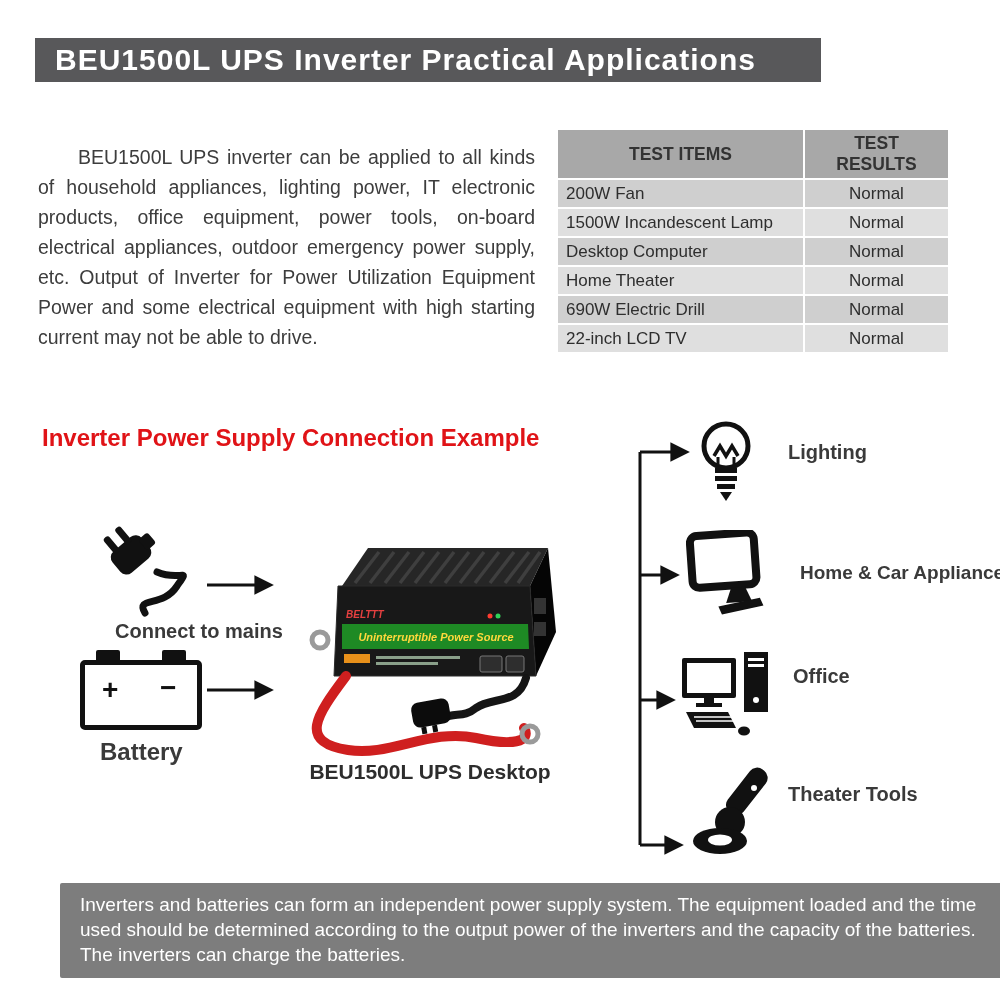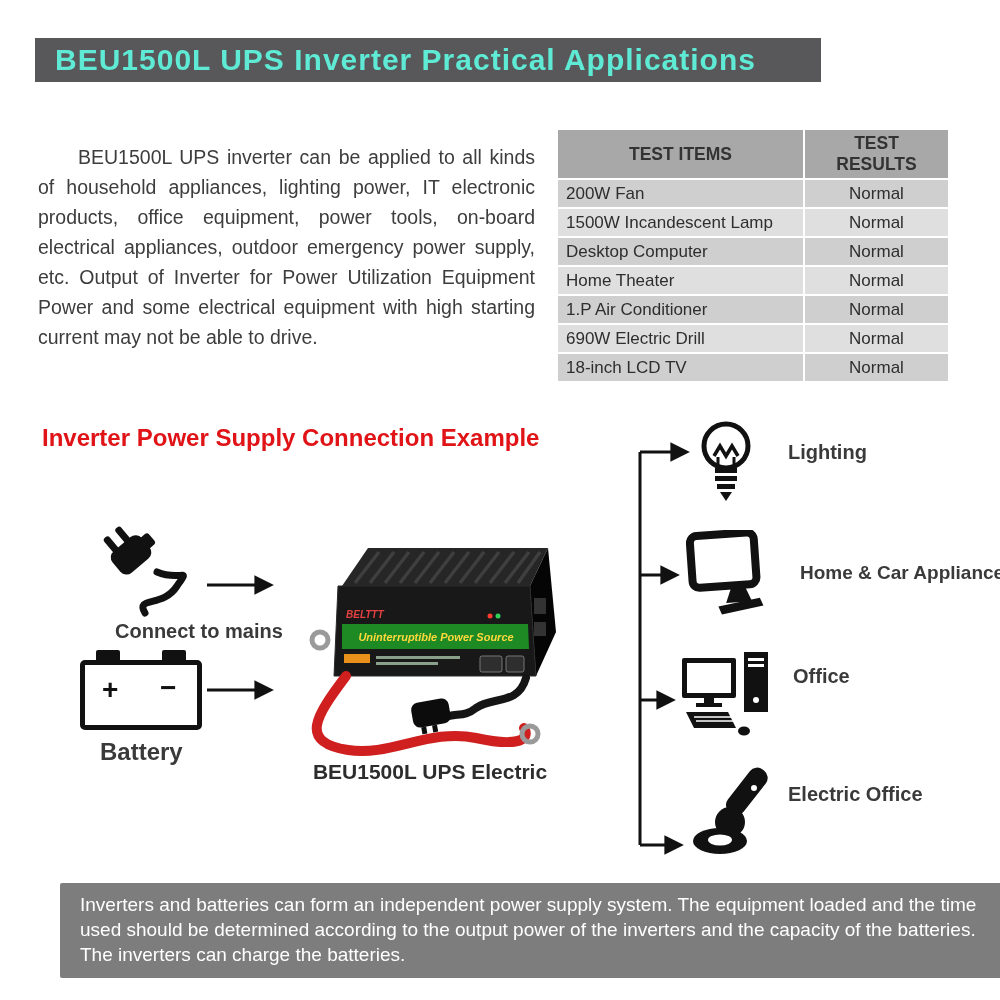--- a/index.html
+++ b/index.html
@@ -1,20 +1,20 @@
 <!DOCTYPE html>
 <html style="--banner-bg: #58585a; --heading-red: #e01317; --footer-bg: #7d7d7d; --table-header-bg: #a8a8a8; --table-row-dark: #cfcfcf; --table-row-light: #dfdfdf; --text-dark: #3d3d3d; --arrow: #111111; --product-green: #1e8a24;"><head>
 <meta charset="utf-8">
 <style>
   html,body{margin:0;padding:0;background:#fff;}
   .page{position:relative;width:1000px;height:1000px;background:#fff;overflow:hidden;
         font-family:"Liberation Sans",sans-serif;color:#3d3d3d;}
 
   .banner{position:absolute;left:35px;top:38px;width:786px;height:44px;
-          background:var(--banner-bg,#58585a);color:#5eead4;display:flex;align-items:center;
+          background:var(--banner-bg,#58585a);color:#ffffff;display:flex;align-items:center;
           box-sizing:border-box;padding-left:20px;font-size:30px;font-weight:bold;letter-spacing:1px;}
 
   .intro{position:absolute;left:38px;top:122px;width:497px;font-size:19.5px;line-height:1.54;
          color:var(--text-dark,#3d3d3d);text-align:justify;text-indent:40px;}
 
   table.test-table{position:absolute;left:556px;top:128px;width:392px;border-collapse:collapse;
          table-layout:fixed;font-size:17px;color:#2e2e2e;}
   table.test-table th,table.test-table td{border:2px solid #fff;height:21px;padding:3px 8px;}
   table.test-table th{background:var(--table-header-bg,#a8a8a8);font-weight:bold;text-align:center;font-size:17.5px;color:#333;}
   table.test-table td.item{text-align:left;}
@@ -83,29 +83,25 @@
       </tr>
       <tr>
         <td class="item">Desktop Computer</td>
         <td class="result">Normal</td>
       </tr>
       <tr>
         <td class="item">Home Theater</td>
         <td class="result">Normal</td>
       </tr>
       <tr>
-        <td class="item">1.P Air Conditioner</td>
-        <td class="result">Normal</td>
-      </tr>
-      <tr>
         <td class="item">690W Electric Drill</td>
         <td class="result">Normal</td>
       </tr>
       <tr>
-        <td class="item">18-inch LCD TV</td>
+        <td class="item">22-inch LCD TV</td>
         <td class="result">Normal</td>
       </tr>
     </tbody>
   </table>
 
   <div class="section-heading">Inverter Power Supply Connection Example</div>
 
   <svg class="abs" style="left:85px;top:518px;" width="120" height="100" viewBox="0 0 120 100">
     <g transform="rotate(-40 44 36)" fill="#111">
       <rect x="26" y="24" width="38" height="28" rx="8"></rect>
@@ -165,21 +161,21 @@
       <path d="M 246,150 C 238,178 212,168 196,180 C 184,190 174,184 164,190" stroke="#151515" stroke-width="8" fill="none" stroke-linecap="round"></path>
       <g transform="translate(130,176) rotate(-10)">
         <rect x="0" y="0" width="38" height="25" rx="7" fill="#0c0c0c"></rect>
         <rect x="7" y="25" width="5" height="7" fill="#0c0c0c"></rect>
         <rect x="18" y="25" width="5" height="7" fill="#0c0c0c"></rect>
       </g>
       <circle cx="40" cy="112" r="8" fill="none" stroke="#9a9a9a" stroke-width="5"></circle>
       <circle cx="250" cy="206" r="8" fill="none" stroke="#9a9a9a" stroke-width="5"></circle>
     </g>
   </svg>
-  <div class="diagram-label" id="label-inverter">BEU1500L UPS Electric</div>
+  <div class="diagram-label" id="label-inverter">BEU1500L UPS Desktop</div>
 
   <svg class="abs" style="left:698px;top:420px;" width="56" height="88" viewBox="0 0 56 88">
     <circle cx="28" cy="26" r="22" fill="#fff" stroke="#111" stroke-width="5"></circle>
     <path d="M16,36 L22,26 L28,36 L34,26 L40,36" stroke="#111" stroke-width="3.5" fill="none"></path>
     <line x1="20" y1="37" x2="20" y2="46" stroke="#111" stroke-width="3"></line>
     <line x1="36" y1="37" x2="36" y2="46" stroke="#111" stroke-width="3"></line>
     <rect x="17" y="48" width="22" height="5" fill="#111"></rect>
     <rect x="17" y="56" width="22" height="5" fill="#111"></rect>
     <rect x="19" y="64" width="18" height="5" fill="#111"></rect>
     <path d="M22,72 L34,72 L28,81 Z" fill="#111"></path>
@@ -213,21 +209,21 @@
 
   <svg class="abs" style="left:690px;top:762px;" width="92" height="100" viewBox="0 0 92 100">
     <g transform="rotate(38 46 40)">
       <rect x="38" y="-2" width="20" height="54" rx="9" fill="#111"></rect>
     </g>
     <circle cx="40" cy="60" r="15" fill="#111"></circle>
     <ellipse cx="30" cy="79" rx="27" ry="13" fill="#111"></ellipse>
     <ellipse cx="30" cy="78" rx="12" ry="5.5" fill="#fff"></ellipse>
     <circle cx="64" cy="26" r="3" fill="#fff"></circle>
   </svg>
-  <div class="diagram-label" id="label-tools">Electric Office</div>
+  <div class="diagram-label" id="label-tools">Theater Tools</div>
 
   <svg class="overlay" viewBox="0 0 1000 1000">
     <defs>
       <marker id="ah" viewBox="0 0 10 10" refX="8" refY="5" markerWidth="6.5" markerHeight="6.5" orient="auto">
         <path d="M0,0 L10,5 L0,10 Z" fill="#111"></path>
       </marker>
     </defs>
     <g stroke="#111" stroke-width="3" fill="none">
       <line x1="207" y1="585" x2="270" y2="585" marker-end="url(#ah)"></line>
       <line x1="207" y1="690" x2="270" y2="690" marker-end="url(#ah)"></line>

